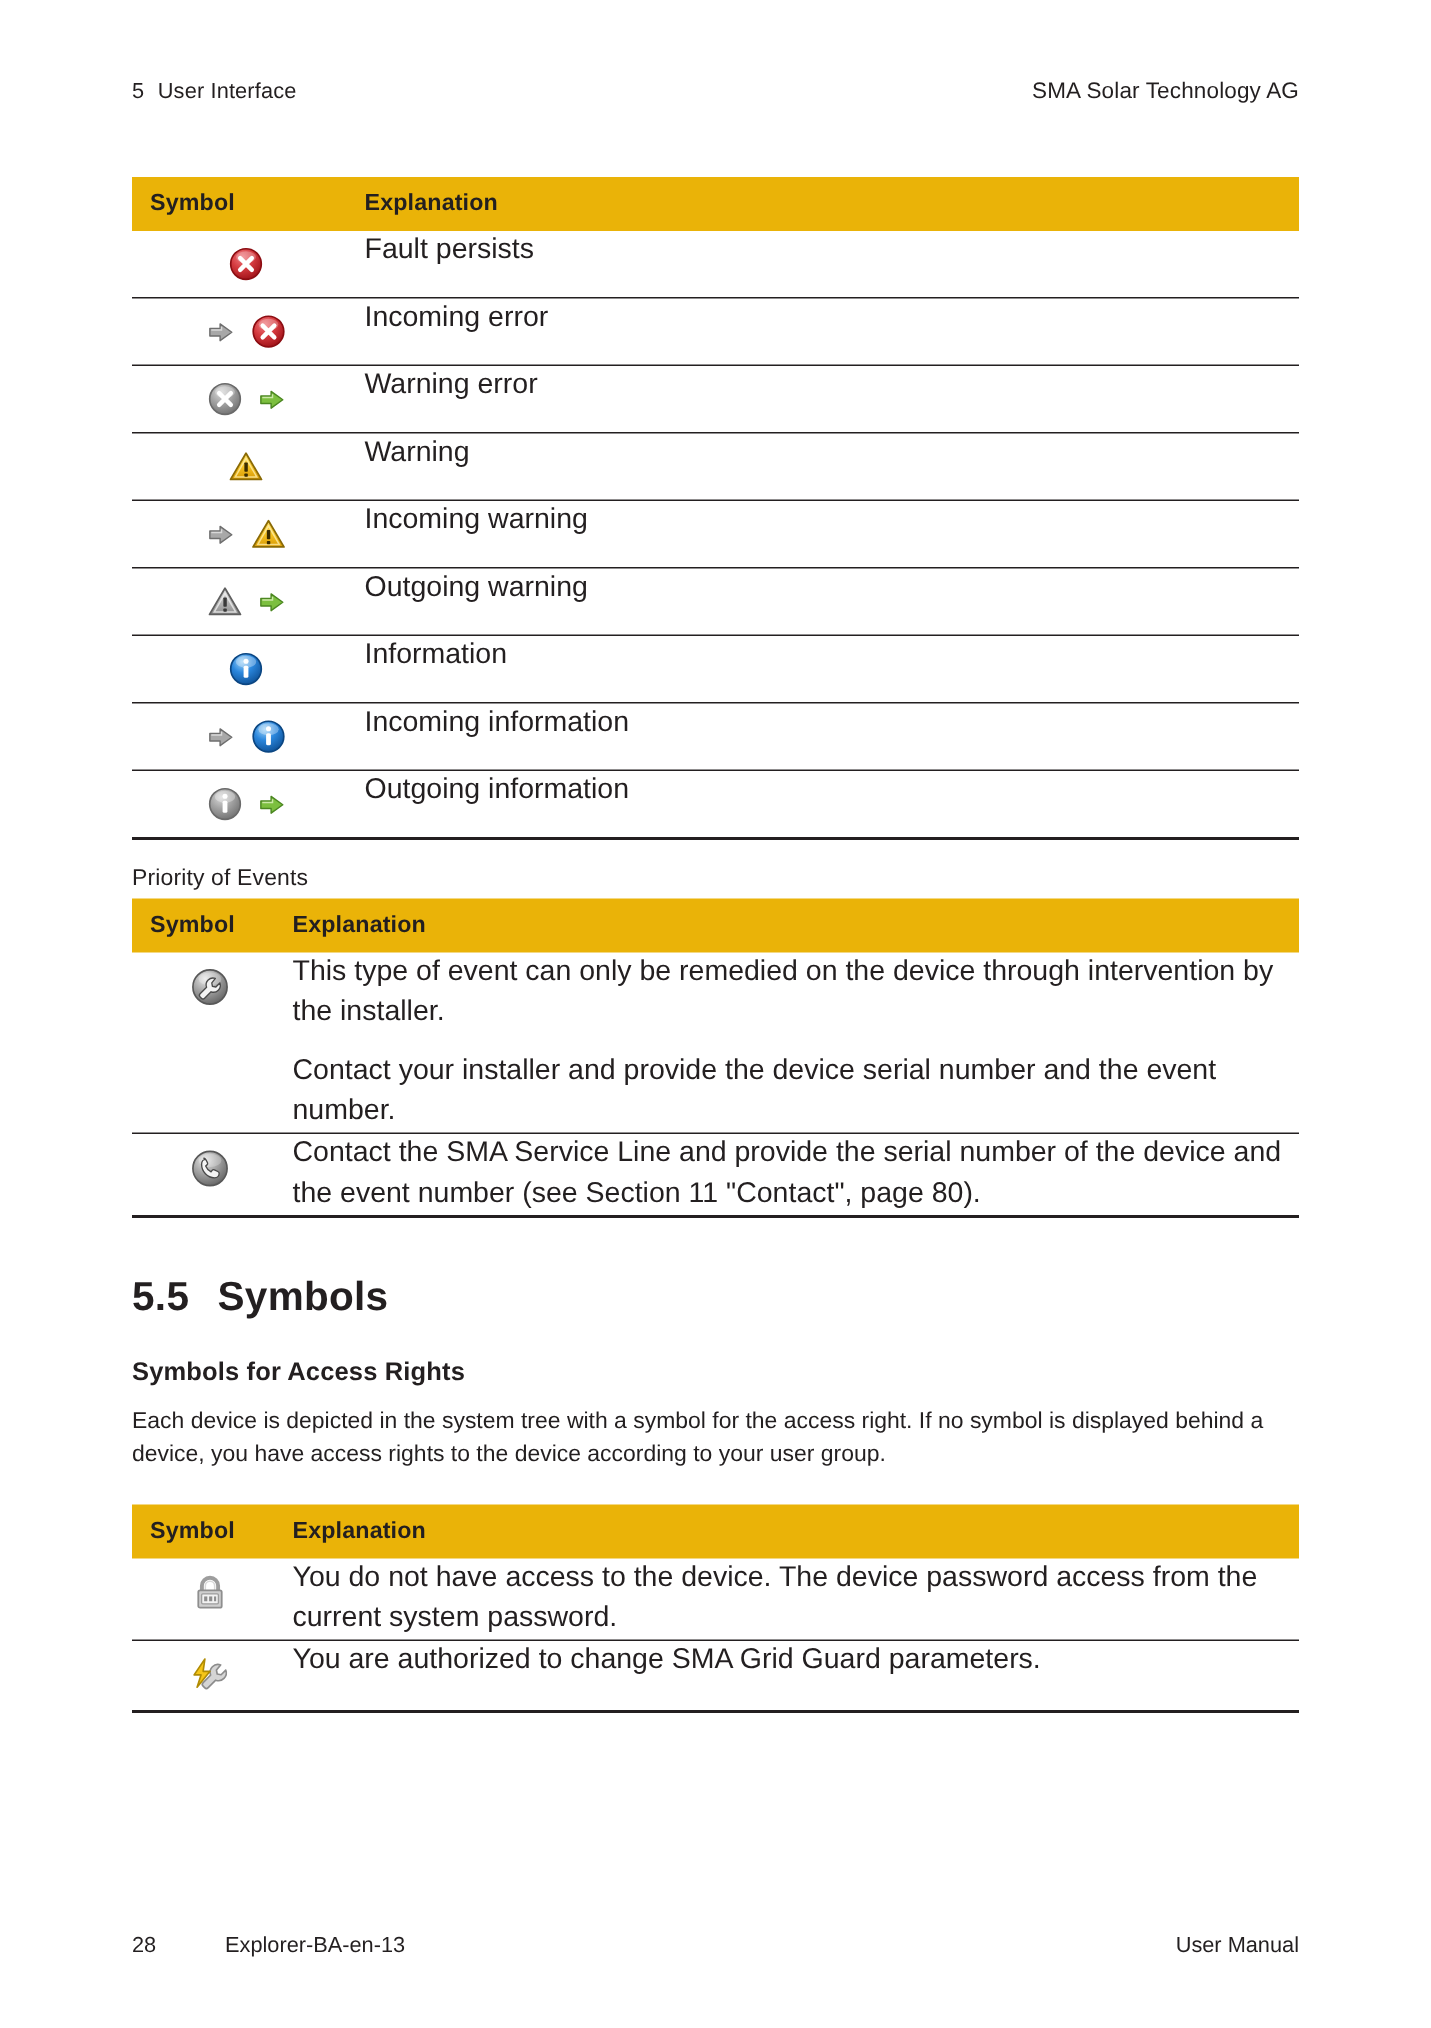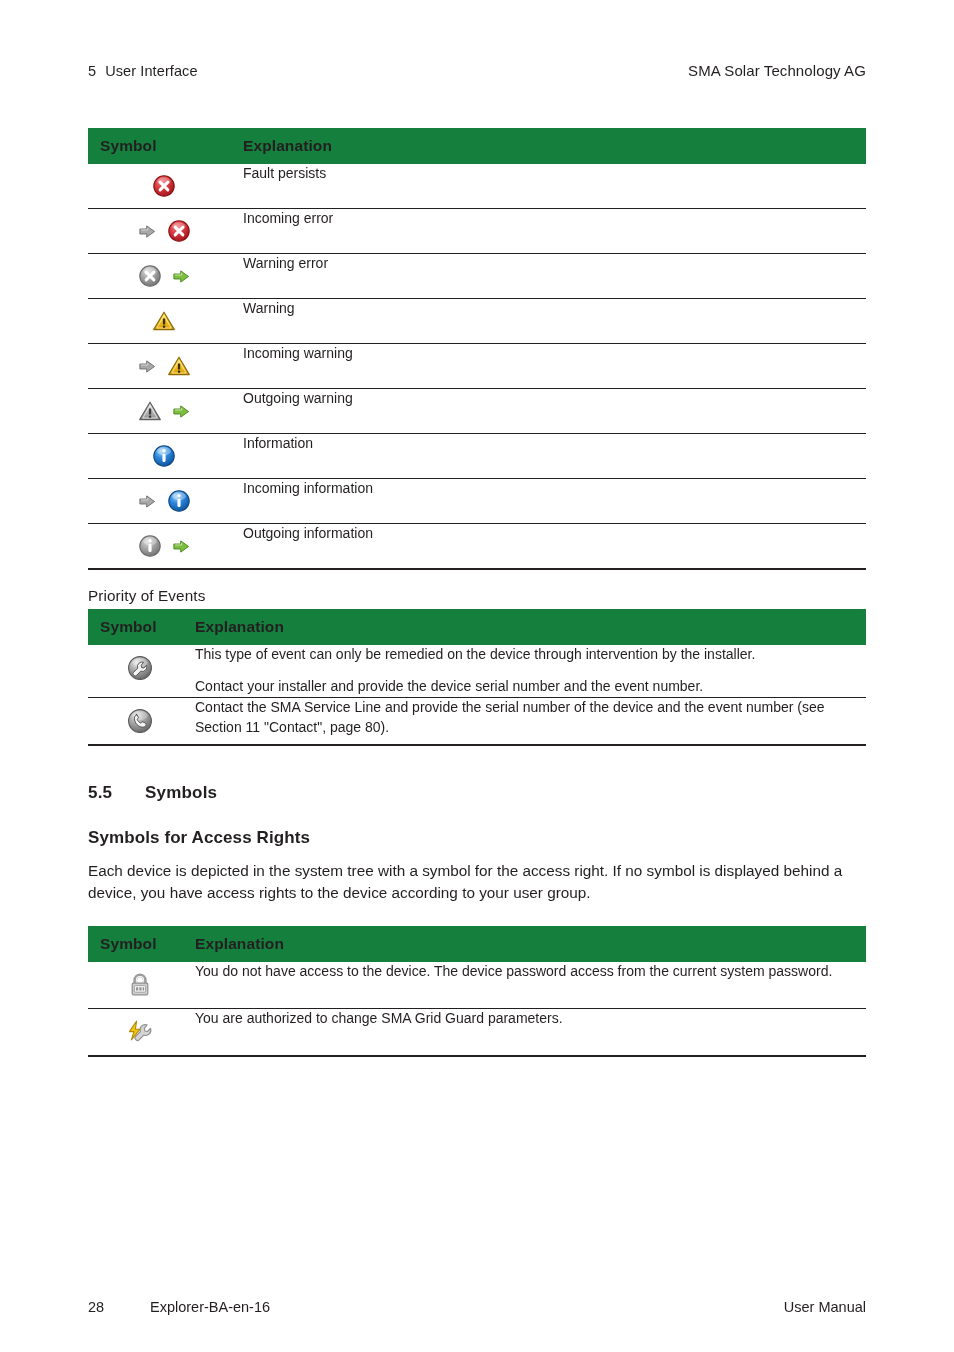--- a/index.html
+++ b/index.html
@@ -10,21 +10,21 @@
   body {
     width: 954px;
     height: 1352px;
     font-family: "Liberation Sans", sans-serif;
     color: #231f20;
     position: relative;
     overflow: hidden;
   }
   .page {
     position: absolute;
-    left: 0; top: 16px;
+    left: 0; top: 6px;
     width: 954px;
     height: 1072px;
   }
 
   
   .runhead {
     position: absolute;
     left: 88px; top: 46px;
     width: 778px;
     display: flex;
@@ -44,41 +44,41 @@
     width: 778px;
   }
 
   
   table.symtab {
     border-collapse: collapse;
     width: 778px;
     table-layout: fixed;
   }
   table.symtab thead th {
-    background: #15803d;
+    background: #eab308;
     font-size: 15.5px;
     font-weight: bold;
     text-align: left;
     padding: 9px 0 9px 0;
     letter-spacing: .1px;
     border: none;
   }
   table.symtab td {
     border-top: 1.3px solid #231f20;
     vertical-align: top;
     padding: 0;
   }
   table.symtab tr.first-body td { border-top: none; }
   table.symtab tbody tr:last-child td { border-bottom: 2.4px solid #231f20; }
 
   .cell-sym {
     text-align: center;
   }
   .cell-exp {
-    font-size: 14px;
+    font-size: 19px;
     line-height: 1.42;
     padding-top: 10px;
     padding-bottom: 10px;
   }
   .cell-exp p { margin: 0; }
   .cell-exp p + p { margin-top: 12px; }
 
   
   .t1 col.c1 { width: 152px; }
   .t1 col.c2 { width: 626px; }
@@ -114,21 +114,21 @@
 
   
   .midlabel {
     font-size: 15.3px;
     margin: 17px 0 4px 0;
     letter-spacing: .1px;
   }
 
   
   h2.sect {
-    font-size: 17px;
+    font-size: 27px;
     font-weight: bold;
     margin: 37px 0 0 0;
     letter-spacing: .2px;
     display: flex;
   }
   h2.sect .num { width: 57px; flex: none; }
   h3.subsect {
     font-size: 17px;
     font-weight: bold;
     margin: 25px 0 0 0;
@@ -527,17 +527,17 @@
             </td>
           </tr>
         </tbody>
       </table>
     </div>
 
   </div>
 
   <div class="footer">
     <div class="pgnum">28</div>
-    <div class="docid">Explorer-BA-en-16</div>
+    <div class="docid">Explorer-BA-en-13</div>
     <div class="right">User Manual</div>
   </div>
 
 </div>
 
 </body></html>

